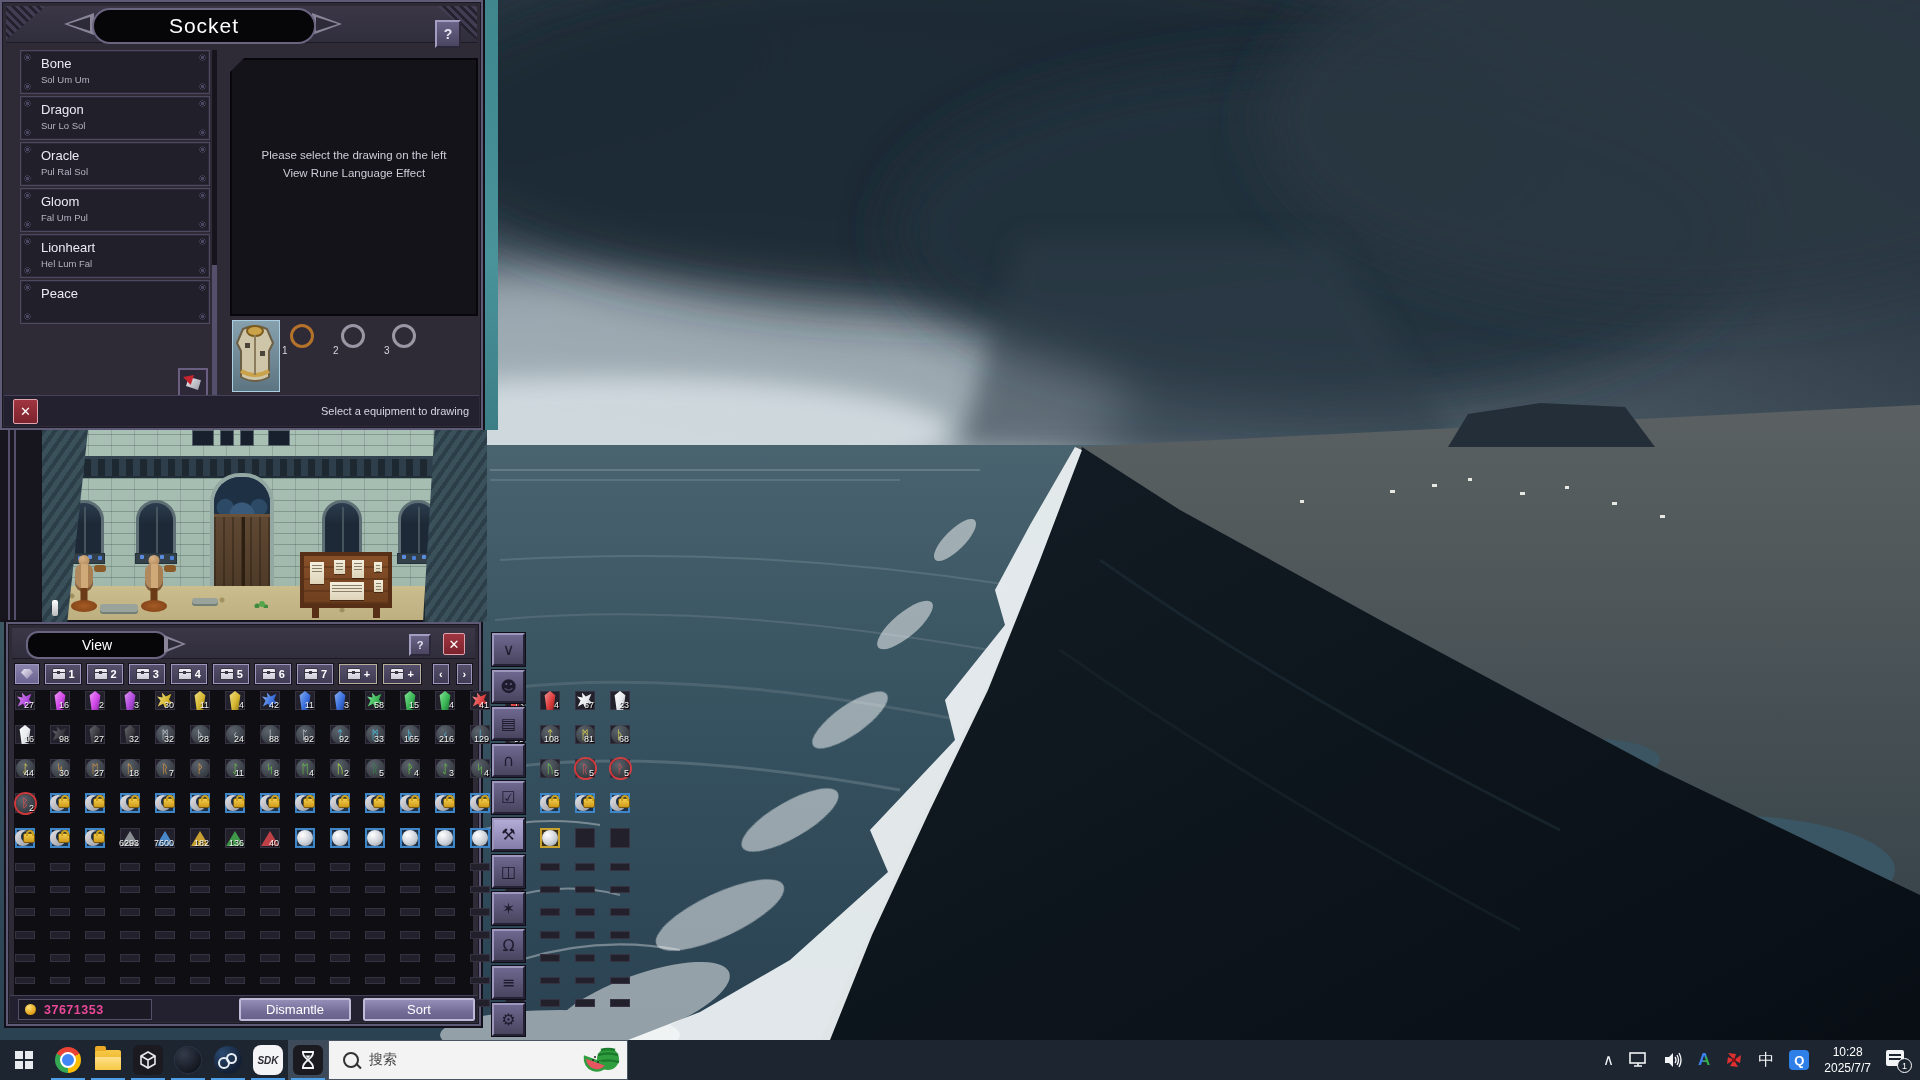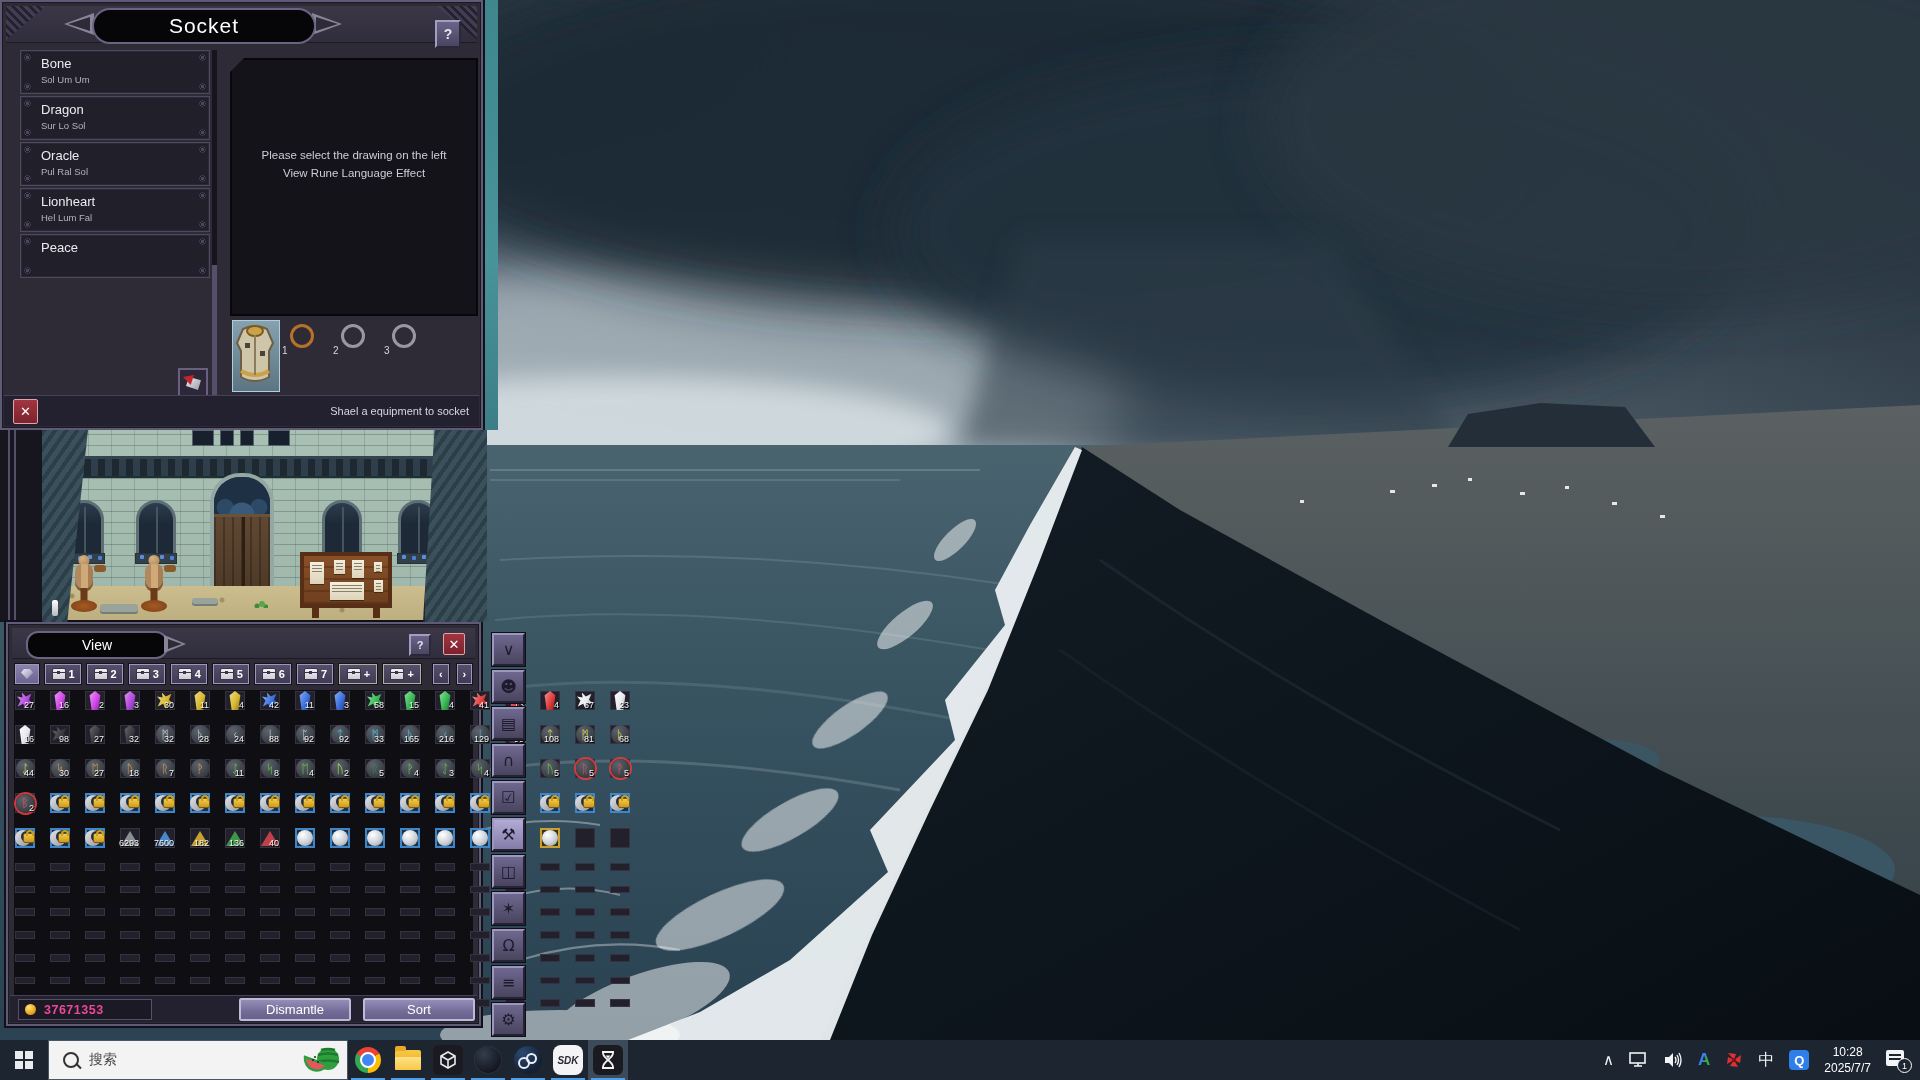--- a/index.html
+++ b/index.html
@@ -327,20 +327,28 @@
           <span class="deco d3"></span>
           <span class="deco d4"></span>
           <div class="nm">Oracle</div>
           <div class="rn">Pul Ral Sol</div>
         </div>
         <div class="rw-item">
           <span class="deco d1"></span>
           <span class="deco d2"></span>
           <span class="deco d3"></span>
           <span class="deco d4"></span>
+          <div class="nm">Gloom</div>
+          <div class="rn">Fal Um Pul</div>
+        </div>
+        <div class="rw-item">
+          <span class="deco d1"></span>
+          <span class="deco d2"></span>
+          <span class="deco d3"></span>
+          <span class="deco d4"></span>
           <div class="nm">Lionheart</div>
           <div class="rn">Hel Lum Fal</div>
         </div>
         <div class="rw-item">
           <span class="deco d1"></span>
           <span class="deco d2"></span>
           <span class="deco d3"></span>
           <span class="deco d4"></span>
           <div class="nm">Peace</div>
           <div class="rn"></div>
@@ -377,21 +385,21 @@
     <div class="sock-circ c3" style="left:384px">
       <span class="ring"></span>
         <span class="num">3</span>
     </div>
     <div id="tale-float">
         <span class="s1"></span>
         <span class="s2"></span>
       </div>
     <div id="socket-footer">
       <div class="closebtn">✕</div>
-      <div class="hint">Shael a equipment to socket</div>
+      <div class="hint">Select a equipment to drawing</div>
     </div>
   </div>
 
   <div id="scene-wrap">
     <div class="chrome-l">
         <i style="left:8px"></i>
         <i style="left:14px"></i>
       </div>
     <div id="scene">
       <span class="slit" style="left:150px;width:20px"></span>
@@ -1034,65 +1042,65 @@
 
   <div id="taskbar">
     <div id="start">
       <span class="winlogo">
           <i></i>
           <i></i>
           <i></i>
           <i></i>
         </span>
     </div>
+    <div id="appicons" style="display:flex">
+        <div class="appbtn">
+          <span class="ico-chrome"></span>
+        </div>
+        <div class="appbtn">
+          <span class="ico-folder"></span>
+        </div>
+        <div class="appbtn">
+          <span class="darksq">
+            <svg width="18" height="18" viewBox="0 0 18 18">
+              <polygon points="9,1 16,5 16,13 9,17 2,13 2,5" fill="none" stroke="#e8eaee" stroke-width="1.6"></polygon>
+              <path d="M9,17 V9 M2,5 L9,9 L16,5" stroke="#e8eaee" stroke-width="1.6" fill="none"></path>
+            </svg>
+          </span>
+        </div>
+        <div class="appbtn">
+          <span class="darkcirc"></span>
+        </div>
+        <div class="appbtn">
+          <span class="ico-steam"></span>
+        </div>
+        <div class="appbtn">
+          <span class="ico-sdk">SDK</span>
+        </div>
+        <div class="appbtn active">
+          <span class="darksq">
+            <svg width="16" height="18" viewBox="0 0 16 18">
+              <path d="M2,1 H14 M2,17 H14 M3,2 C3,8 13,10 13,16 M13,2 C13,8 3,10 3,16" stroke="#f0f2f4" stroke-width="1.8" fill="none"></path>
+              <polygon points="5.5,4.5 10.5,4.5 8,7.5" fill="#f0f2f4"></polygon>
+            </svg>
+          </span>
+        </div>
+      </div>
     <div id="searchbox">
       <span id="search-mag"></span>
       <span id="search-text">搜索</span>
       <svg id="melon" width="40" height="30" viewBox="0 0 40 30">
         <circle cx="27" cy="14" r="11" fill="#2f9e3f"></circle>
         <path d="M20,5 Q27,3 34,5 M17,10 Q27,7 37,10 M16,17 Q27,14 38,17" stroke="#1c7a2c" stroke-width="2.5" fill="none"></path>
         <path d="M4,12 A12 12 0 0 0 26,20 Z" fill="#e85560" stroke="#2f9e3f" stroke-width="2.5"></path>
         <circle cx="12" cy="15" r="1" fill="#222"></circle>
           <circle cx="17" cy="17" r="1" fill="#222"></circle>
           <circle cx="14" cy="12" r="1" fill="#222"></circle>
       </svg>
     </div>
-    <div id="appicons" style="display:flex">
-        <div class="appbtn">
-          <span class="ico-chrome"></span>
-        </div>
-        <div class="appbtn">
-          <span class="ico-folder"></span>
-        </div>
-        <div class="appbtn">
-          <span class="darksq">
-            <svg width="18" height="18" viewBox="0 0 18 18">
-              <polygon points="9,1 16,5 16,13 9,17 2,13 2,5" fill="none" stroke="#e8eaee" stroke-width="1.6"></polygon>
-              <path d="M9,17 V9 M2,5 L9,9 L16,5" stroke="#e8eaee" stroke-width="1.6" fill="none"></path>
-            </svg>
-          </span>
-        </div>
-        <div class="appbtn">
-          <span class="darkcirc"></span>
-        </div>
-        <div class="appbtn">
-          <span class="ico-steam"></span>
-        </div>
-        <div class="appbtn">
-          <span class="ico-sdk">SDK</span>
-        </div>
-        <div class="appbtn active">
-          <span class="darksq">
-            <svg width="16" height="18" viewBox="0 0 16 18">
-              <path d="M2,1 H14 M2,17 H14 M3,2 C3,8 13,10 13,16 M13,2 C13,8 3,10 3,16" stroke="#f0f2f4" stroke-width="1.8" fill="none"></path>
-              <polygon points="5.5,4.5 10.5,4.5 8,7.5" fill="#f0f2f4"></polygon>
-            </svg>
-          </span>
-        </div>
-      </div>
     <div id="spacer"></div>
     <div id="tray">
       <span class="tray-glyph">∧</span>
       <svg width="20" height="16" viewBox="0 0 20 16">
         <rect x="1" y="1" width="15" height="10" fill="none" stroke="#f2f4f6" stroke-width="1.6"></rect>
         <path d="M5,14 H13 M9,11 V14" stroke="#f2f4f6" stroke-width="1.6"></path>
       </svg>
       <svg width="19" height="16" viewBox="0 0 19 16">
         <polygon points="1,5 5,5 9,1 9,15 5,11 1,11" fill="#f2f4f6"></polygon>
         <path d="M11,5 Q13,8 11,11 M13,3 Q16,8 13,13 M15,1 Q19,8 15,15" stroke="#f2f4f6" stroke-width="1.4" fill="none"></path>

